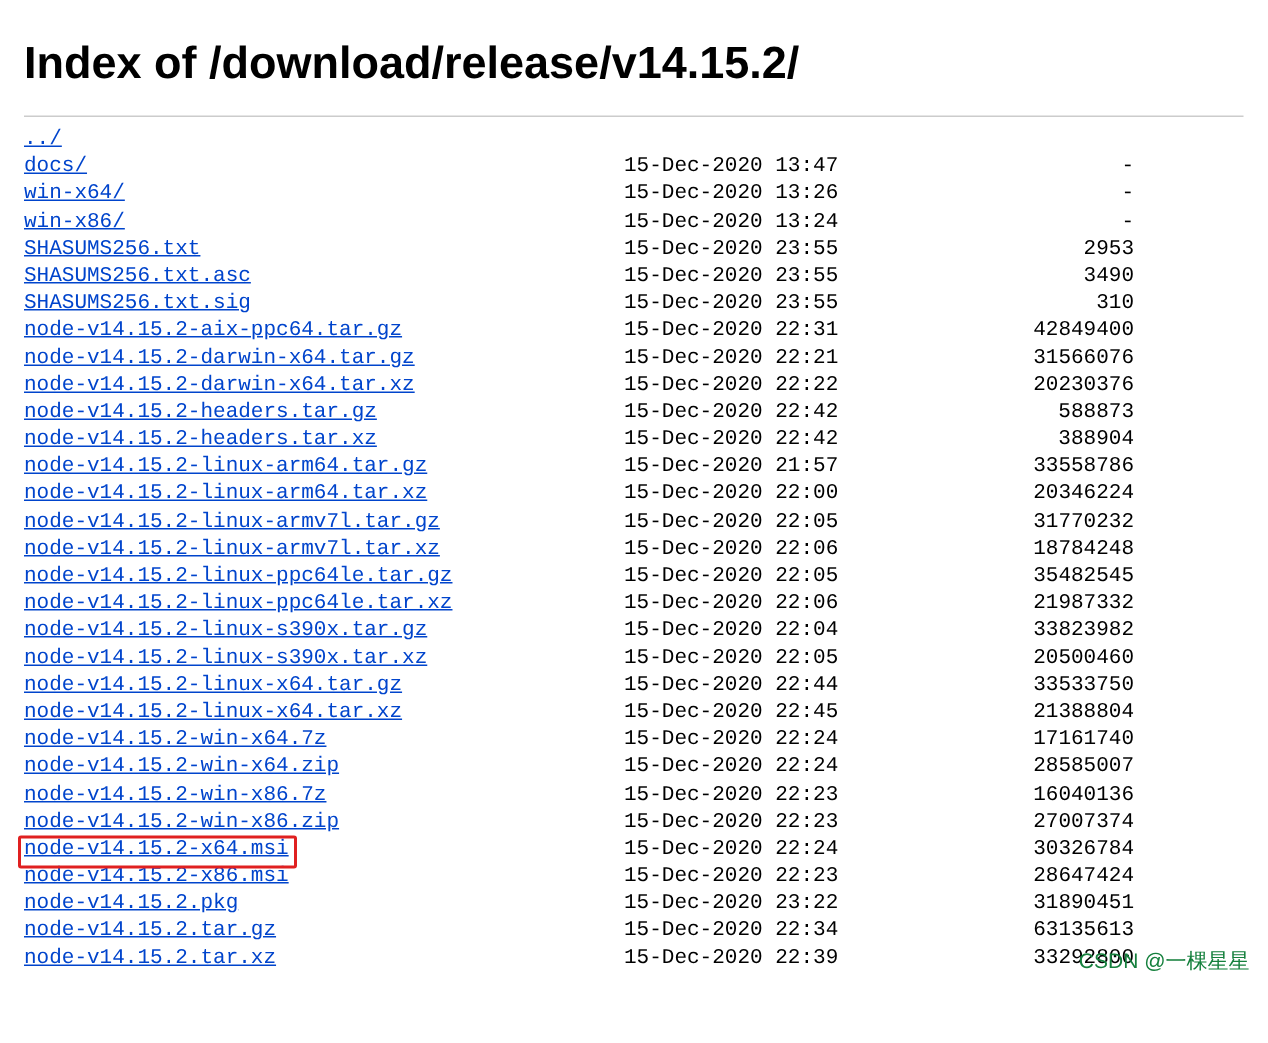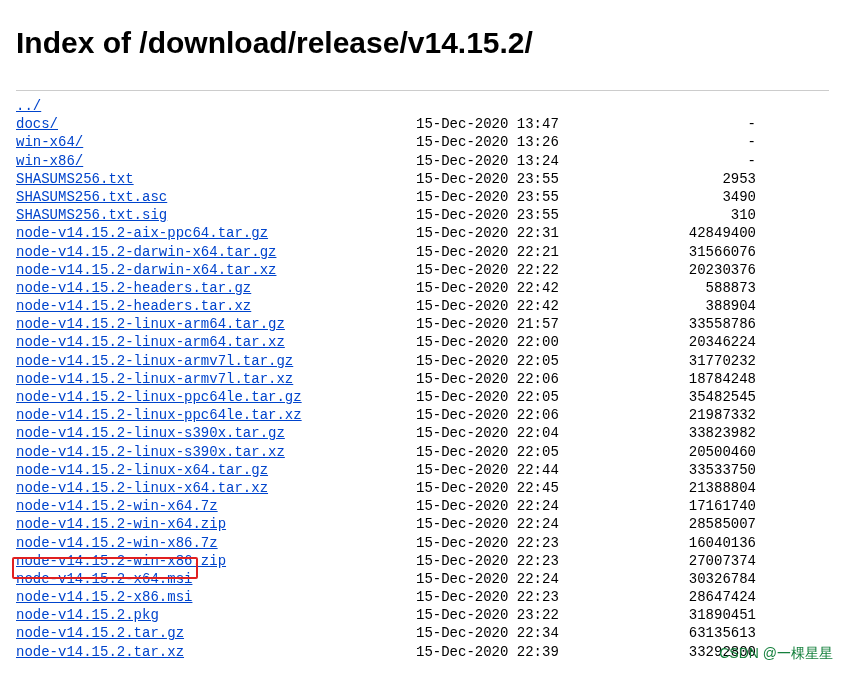--- a/index.html
+++ b/index.html
@@ -7,21 +7,21 @@
       background: #fff;
       margin: 0;
       padding: 16px 16px 8px 16px;
       width: 845px;
       box-sizing: border-box;
       position: relative;
     }
     h1 {
       font-weight: 900;
       font-size: 30px;
-      margin: 10px 0 30px 0;
+      margin: 10px 0 17px 0;
       letter-spacing: 0;
     }
     hr {
       border: none;
       border-top: 1px solid #ccc;
       margin: 14px 0 6px 0;
     }
     .mono {
       font-family: "Courier New", monospace;
       font-size: 14px;

